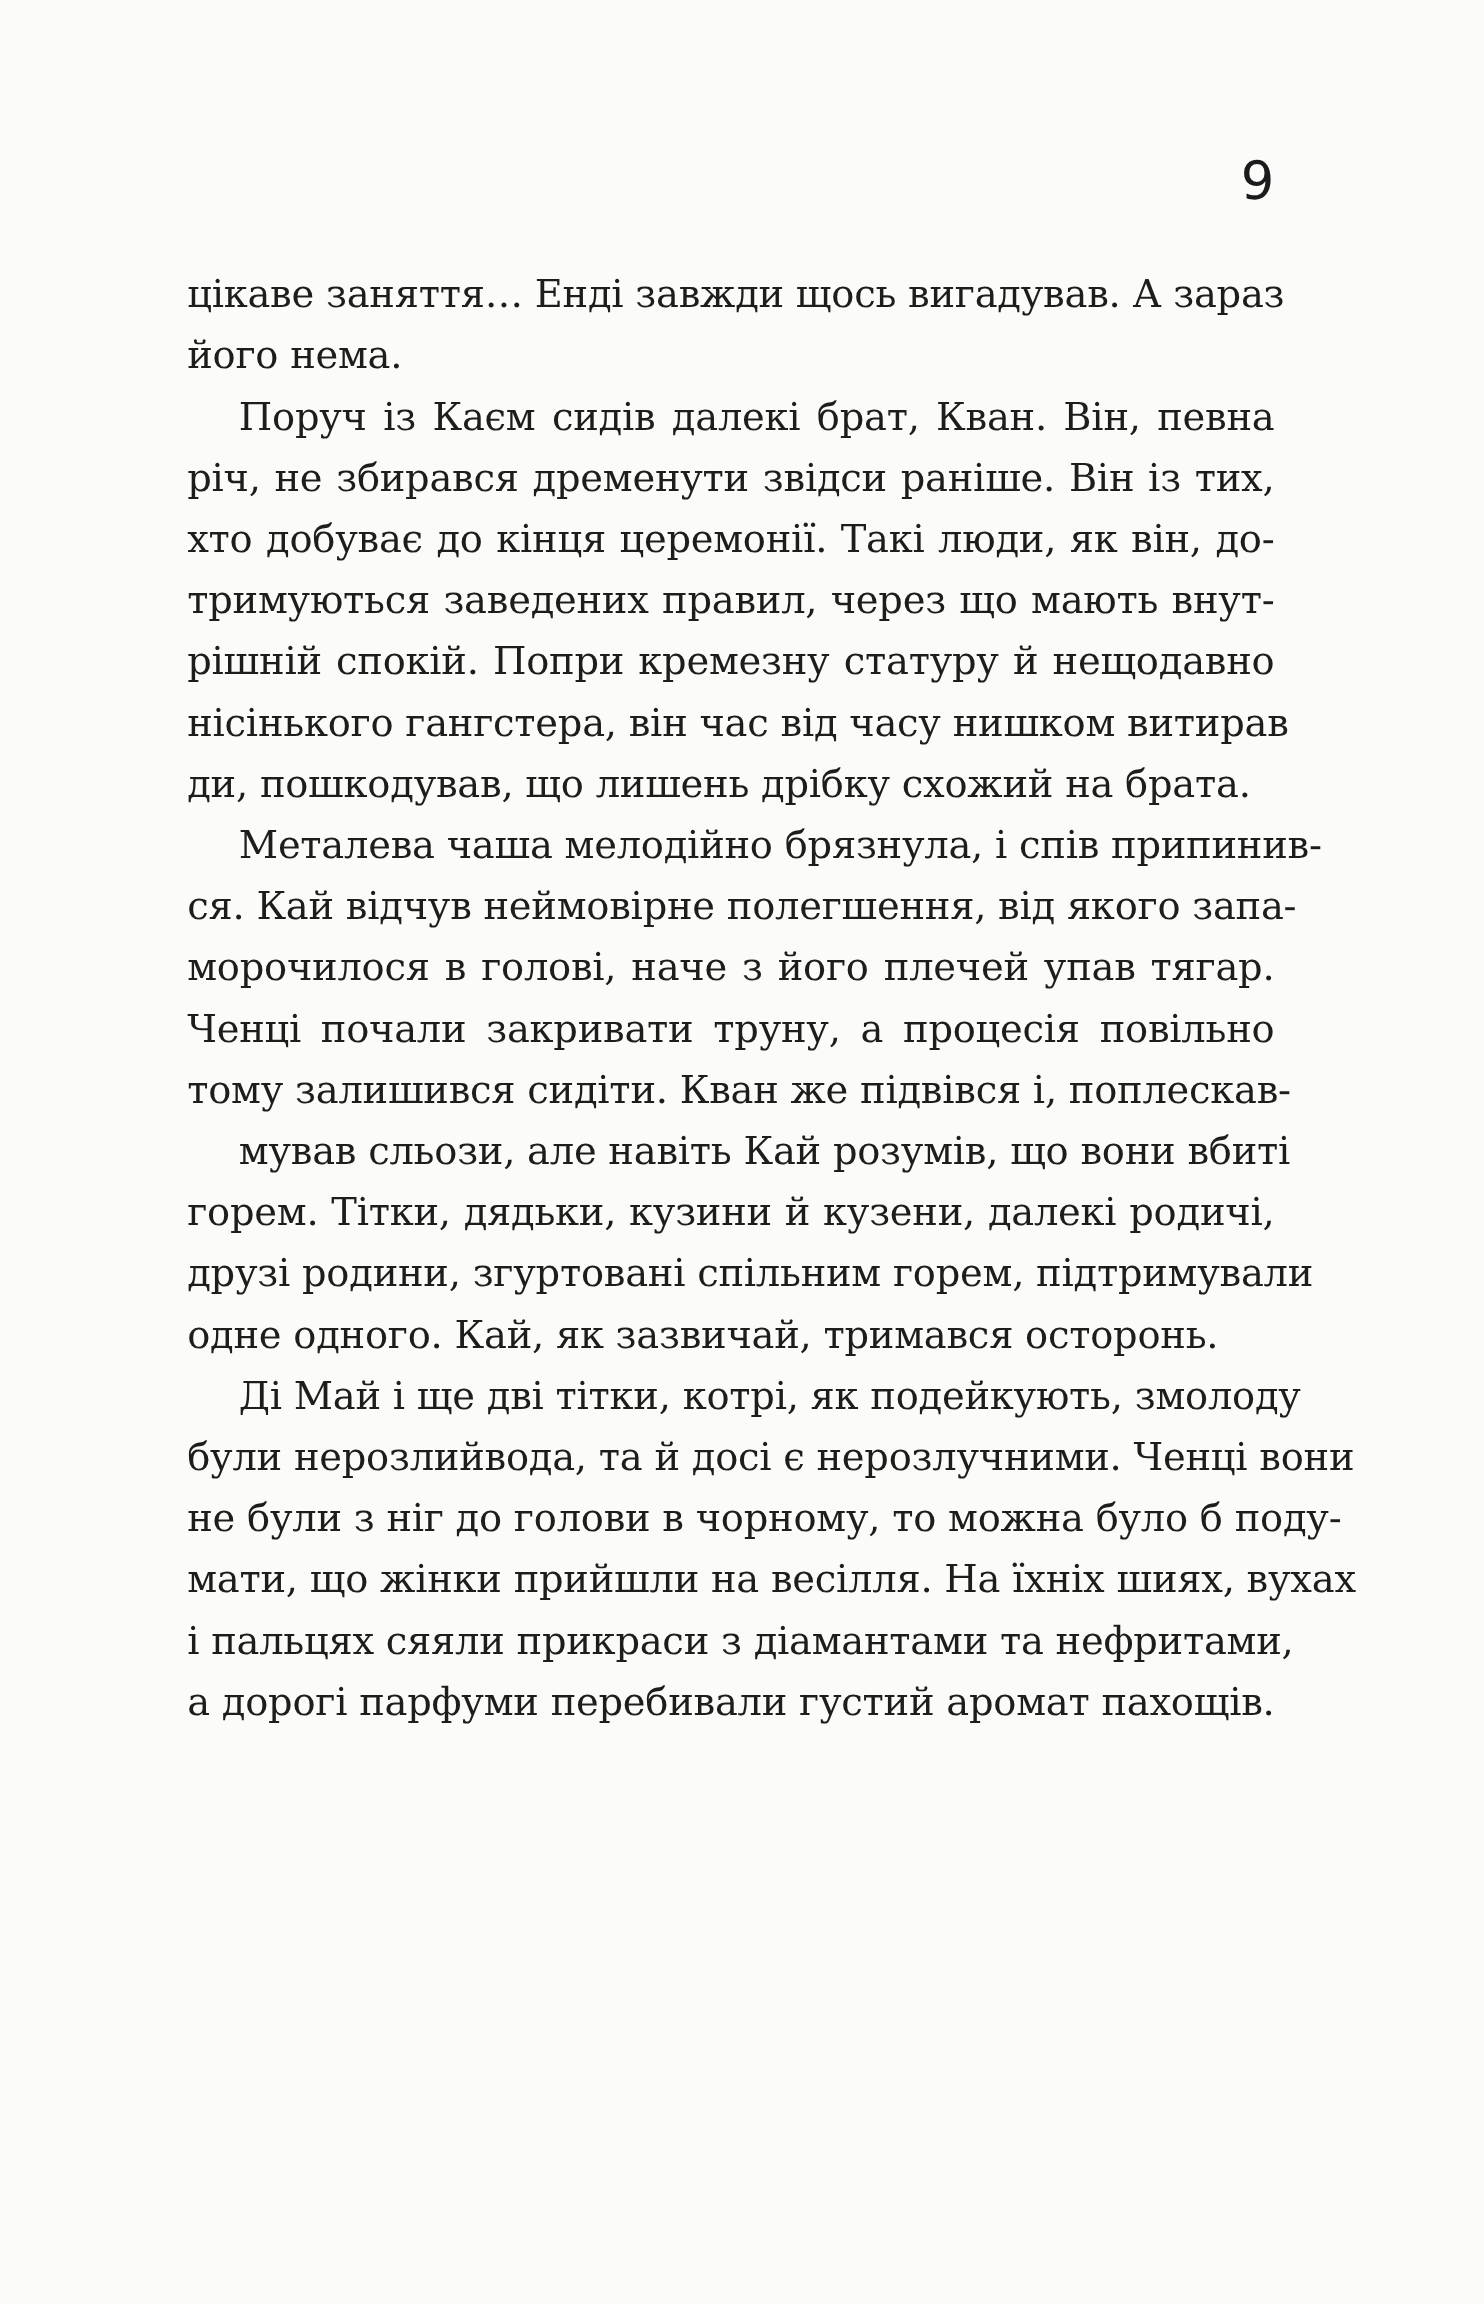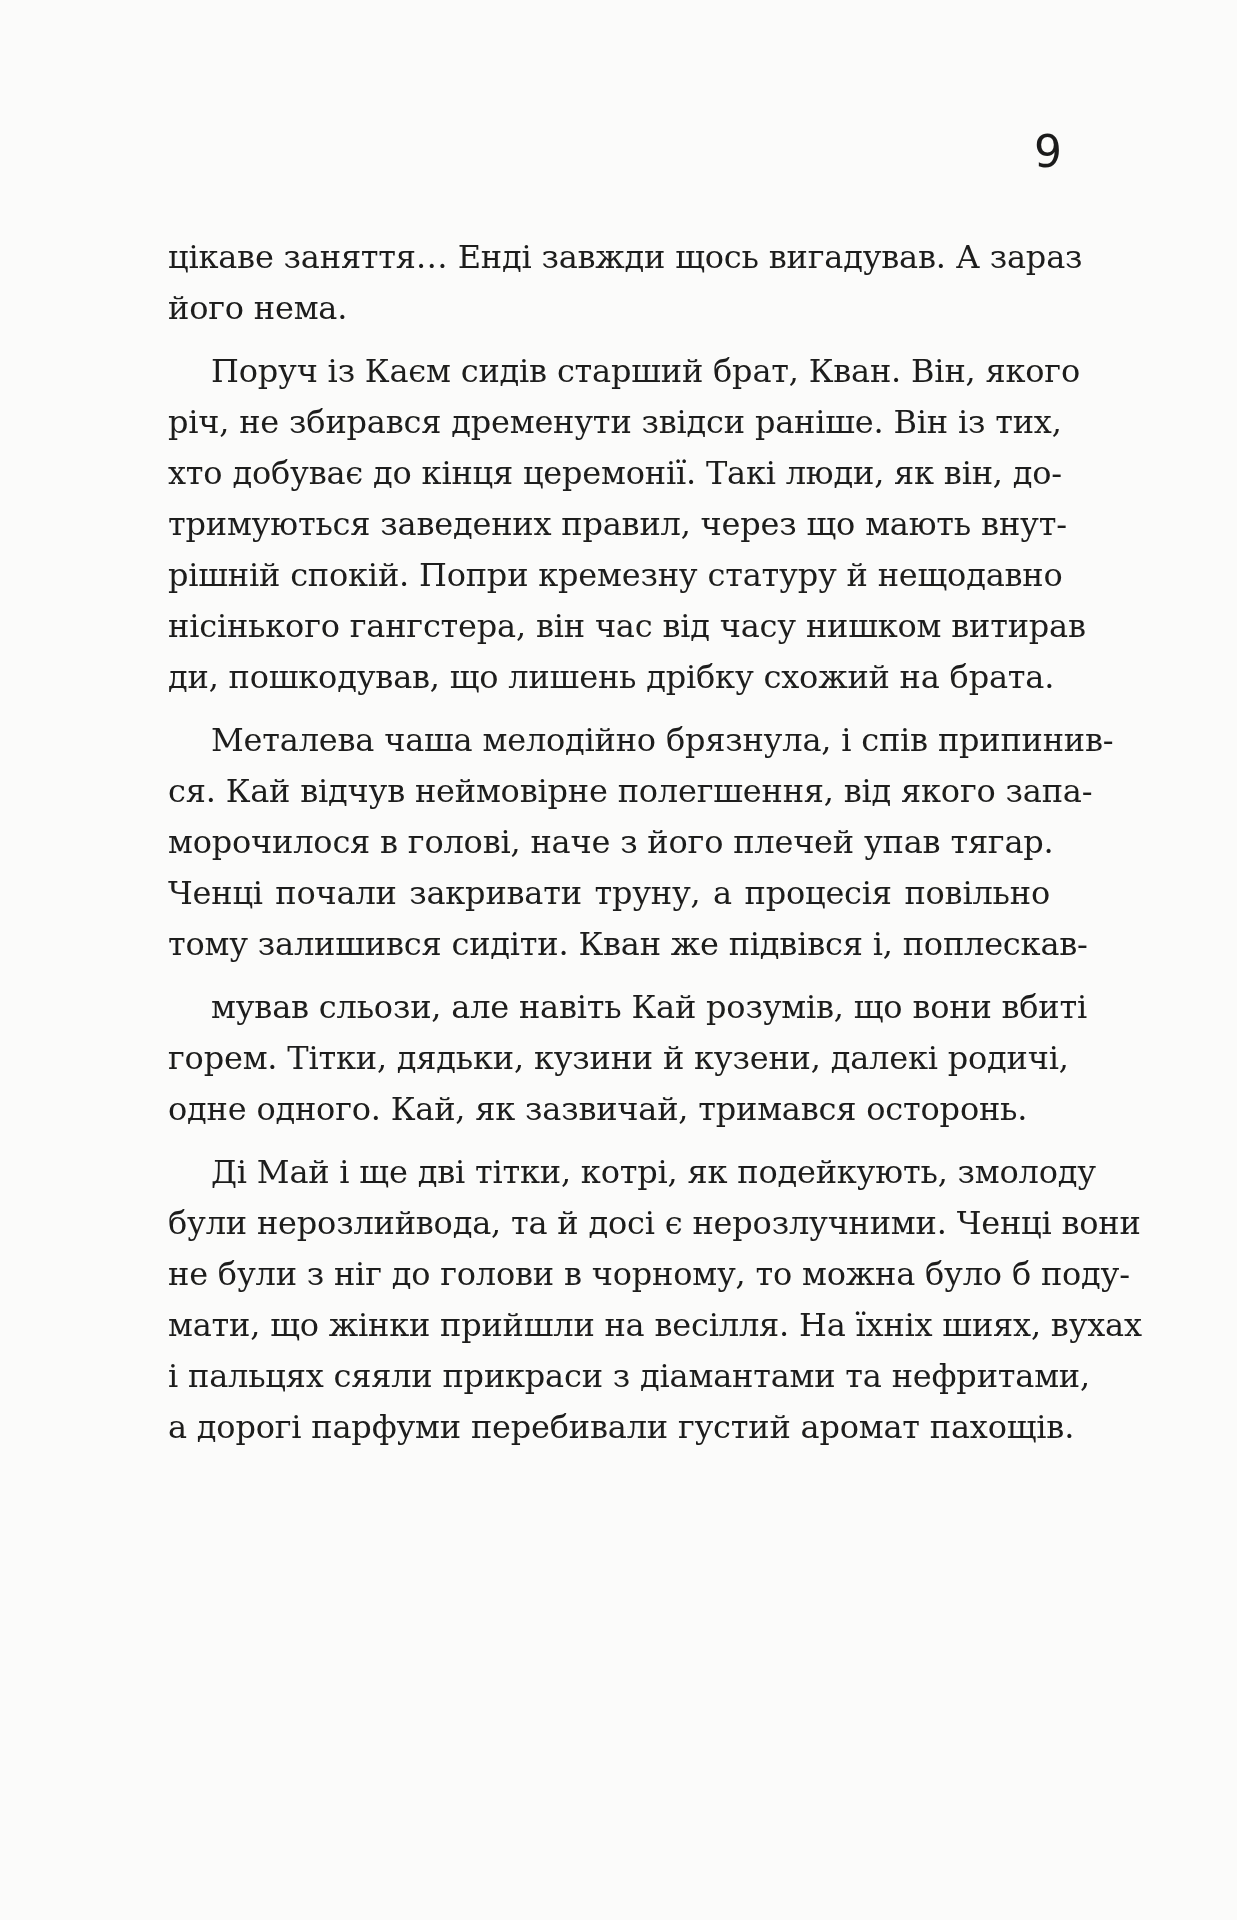--- a/index.html
+++ b/index.html
@@ -33,21 +33,21 @@
     position: absolute;
     left: 156px;
     top: 220px;
     width: 906px;
     font-family: "DejaVu Serif", "Liberation Serif", serif;
     font-size: 32px;
     line-height: 51px;
     color: #1d1d1c;
   }
   .para {
-    margin: 12px;
+    margin: 0;
     padding: 0;
   }
   .line {
     text-align: justify;
     text-align-last: justify;
     white-space: nowrap;
     letter-spacing: -0.2px;
   }
   .line.para-end {
     text-align-last: left;
@@ -61,38 +61,39 @@
 
 <div class="page">
   <div class="page-number">9</div>
 
   <div class="text-block">
       <div class="para">
         <div class="line">цікаве заняття… Енді завжди щось вигадував. А зараз</div>
         <div class="line para-end">його нема.</div>
       </div>
       <div class="para indent">
-        <div class="line">Поруч із Каєм сидів старший брат, Кван. Він, якого</div>
+        <div class="line">Поруч із Каєм сидів далекі брат, Кван. Він, певна</div>
         <div class="line">річ, не збирався дременути звідси раніше. Він із тих,</div>
         <div class="line">хто добуває до кінця церемонії. Такі люди, як він, до-</div>
         <div class="line">тримуються заведених правил, через що мають внут-</div>
         <div class="line">рішній спокій. Попри кремезну статуру й нещодавно</div>
         <div class="line">нісінького гангстера, він час від часу нишком витирав</div>
         <div class="line para-end">ди, пошкодував, що лишень дрібку схожий на брата.</div>
       </div>
       <div class="para indent">
         <div class="line">Металева чаша мелодійно брязнула, і спів припинив-</div>
         <div class="line">ся. Кай відчув неймовірне полегшення, від якого запа-</div>
         <div class="line">морочилося в голові, наче з його плечей упав тягар.</div>
         <div class="line">Ченці почали закривати труну, а процесія повільно</div>
         <div class="line">тому залишився сидіти. Кван же підвівся і, поплескав-</div>
       </div>
       <div class="para indent">
         <div class="line">мував сльози, але навіть Кай розумів, що вони вбиті</div>
         <div class="line">горем. Тітки, дядьки, кузини й кузени, далекі родичі,</div>
+        <div class="line">друзі родини, згуртовані спільним горем, підтримували</div>
         <div class="line para-end">одне одного. Кай, як зазвичай, тримався осторонь.</div>
       </div>
       <div class="para indent">
         <div class="line">Ді Май і ще дві тітки, котрі, як подейкують, змолоду</div>
         <div class="line">були нерозлийвода, та й досі є нерозлучними. Ченці вони</div>
         <div class="line">не були з ніг до голови в чорному, то можна було б поду-</div>
         <div class="line">мати, що жінки прийшли на весілля. На їхніх шиях, вухах</div>
         <div class="line">і пальцях сяяли прикраси з діамантами та нефритами,</div>
         <div class="line para-end">а дорогі парфуми перебивали густий аромат пахощів.</div>
       </div>

